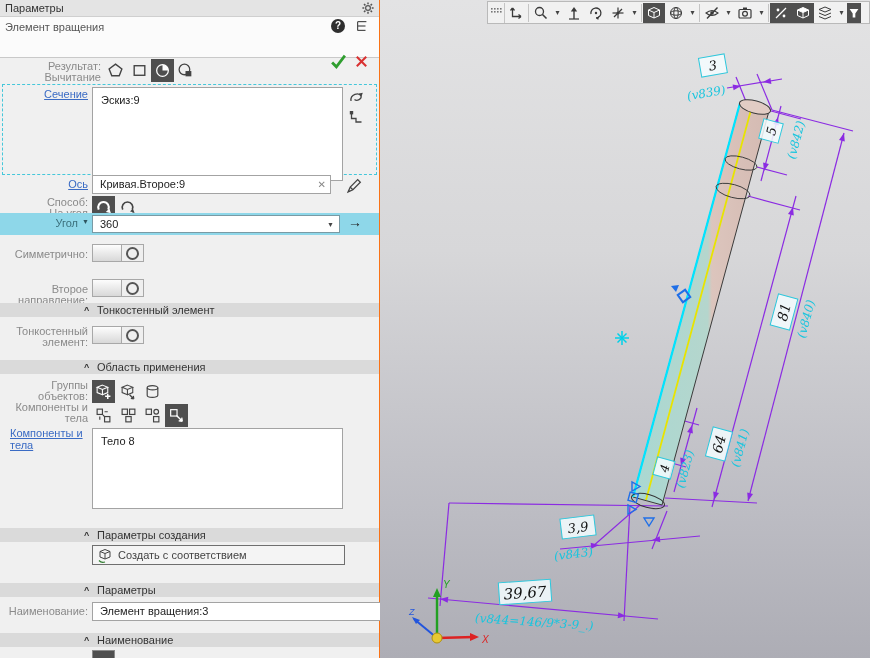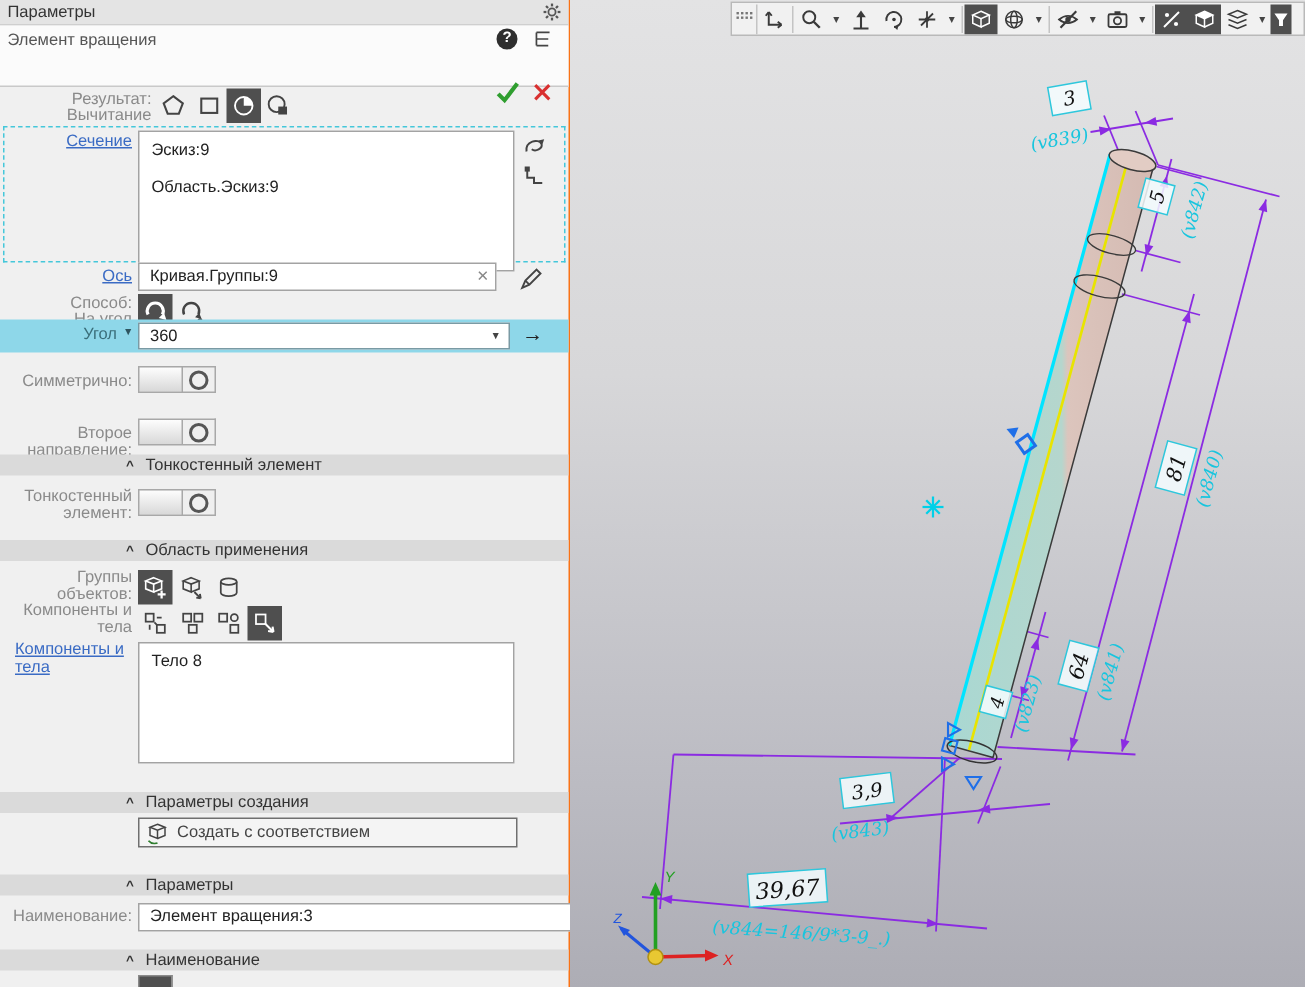--- a/index.html
+++ b/index.html
@@ -118,38 +118,37 @@
     <svg width="17" height="17" viewBox="0 0 16 16">
       <circle cx="7" cy="7" r="5" fill="none" stroke="#444" stroke-width="1.2"></circle>
       <rect x="8" y="8.5" width="5.5" height="5" fill="#444"></rect>
       </svg>
   </div>
 
   <div class="abs" style="left:2px;top:84px;width:373px;height:89px;border:1px dashed #45c7da"></div>
   <span class="link" style="left:30px;top:88px;width:58px">Сечение</span>
   <div class="whitebox" style="left:92px;top:87px;width:251px;height:94px">
     <div class="listitem">Эскиз:9</div>
-    <div class="listitem">Область.Эскиз:9</div>
   </div>
   <div class="ibtn" style="left:345px;top:86px;width:19px;height:19px">
     <svg width="16" height="16" viewBox="0 0 16 16">
       <path d="M3 12 C2 5 11 3 13 7 C14 10 9 12.5 6.5 10.5" fill="none" stroke="#444" stroke-width="1.3"></path>
       <polygon points="13.5,7.5 14.8,3.8 10.8,4.6" fill="#444"></polygon>
       </svg>
   </div>
   <div class="ibtn" style="left:345px;top:106px;width:19px;height:19px">
     <svg width="16" height="16" viewBox="0 0 16 16">
       <path d="M3.5 4 L3.5 9.5 L8 9.5 L8 13 L13.5 13" fill="none" stroke="#444" stroke-width="1.3"></path>
       <rect x="1.8" y="2" width="3.4" height="3.4" fill="#444"></rect>
       </svg>
   </div>
 
   <span class="link" style="left:58px;top:178px;width:30px">Ось</span>
   <div class="whitebox" style="left:92px;top:175px;width:239px;height:19px;line-height:17px">
-    <span class="value" style="padding-left:7px">Кривая.Группы:9</span>
+    <span class="value" style="padding-left:7px">Кривая.Второе:9</span>
     <span class="abs" style="right:4px;top:0;color:#888;font-size:10px">✕</span>
   </div>
   <div class="ibtn" style="left:343px;top:174px">
     <svg width="17" height="17" viewBox="0 0 16 16">
       <path d="M2 14 L4 9.5 L11 2.5 L13.5 5 L6.5 12 Z" fill="none" stroke="#444" stroke-width="1.2"></path>
       <line x1="4" y1="9.5" x2="6.5" y2="12" stroke="#444" stroke-width="1.2"></line>
       </svg>
   </div>
 
   <div class="lbl" style="left:0;top:197px;width:88px">

